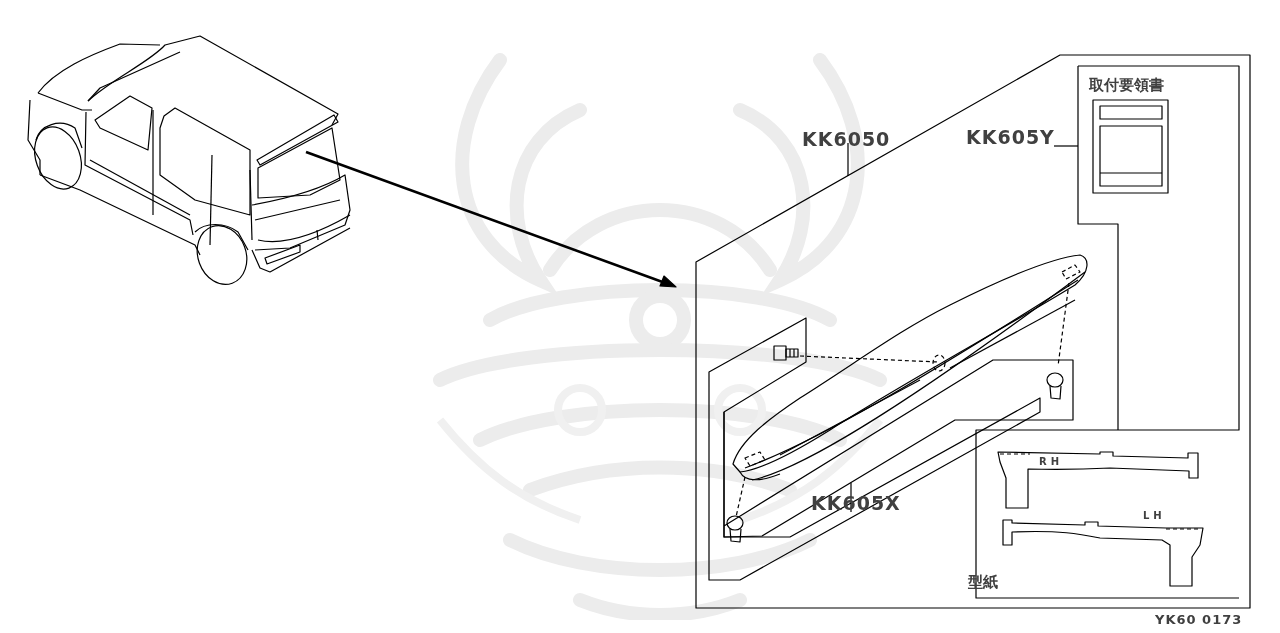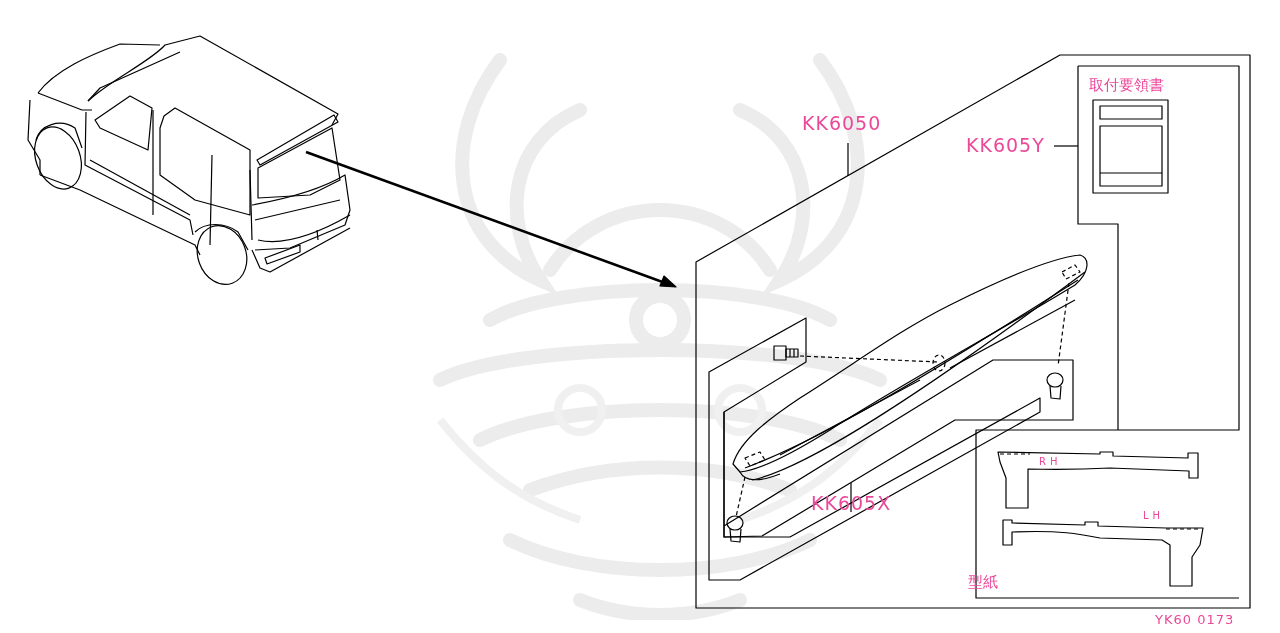--- a/index.html
+++ b/index.html
@@ -1,18 +1,18 @@
 <!DOCTYPE html>
 <html><head>
   <meta charset="utf-8">
   <style>
     html, body { margin: 0; padding: 0; background: #ffffff; }
     body { width: 1280px; height: 633px; position: relative; overflow: hidden; font-family: "DejaVu Sans", sans-serif; }
     #diagram { position: absolute; left: 0; top: 0; width: 1280px; height: 633px; }
-    .lbl { position: absolute; font-family: "DejaVu Sans", sans-serif; font-weight: 400; color: #ec4899; white-space: nowrap; letter-spacing: 1px; }
+    .lbl { position: absolute; font-family: "DejaVu Sans", sans-serif; font-weight: 700; color: #404040; white-space: nowrap; letter-spacing: 1px; }
     .part-no { font-size: 19px; font-family: "DejaVu Sans", sans-serif; }
     .jp { font-size: 15px; letter-spacing: 0; }
     .side { font-size: 10px; letter-spacing: 4px; text-align: center; }
     .fig-id { font-size: 13px; }
     .watermark { position: absolute; left: 380px; top: 20px; width: 560px; height: 600px; }
   </style>
 </head>
 <body>
 
 <div id="diagram">
@@ -135,21 +135,21 @@
         <line x1="1000" y1="454" x2="1030" y2="454" stroke-dasharray="4 3"></line>
       </g>
 
       <g>
         <path d="M1003 520 L1012 520 L1012 523 L1085 525 L1085 522 L1098 522 L1098 526 L1166 528 L1203 528 L1200 545 L1192 557 L1192 586 L1170 586 L1170 545 L1162 540 L1100 538 C1080 534, 1060 530, 1012 532 L1012 545 L1003 545 Z"></path>
         <line x1="1166" y1="529" x2="1200" y2="529" stroke-dasharray="4 3"></line>
       </g>
     </g>
   </svg>
 
-  <div class="lbl part-no" style="left:802px;top:112px">KK6050</div>
-  <div class="lbl part-no" style="left:966px;top:134px">KK605Y</div>
+  <div class="lbl part-no" style="left:802px;top:128px">KK6050</div>
+  <div class="lbl part-no" style="left:966px;top:126px">KK605Y</div>
   <div class="lbl part-no" style="left:811px;top:492px">KK605X</div>
   <div class="lbl jp" style="left:1089px;top:76px">取付要領書</div>
   <div class="lbl jp" style="left:968px;top:573px">型紙</div>
   <div class="lbl side" style="left:1039px;top:456px">RH</div>
   <div class="lbl side" style="left:1143px;top:510px">LH</div>
   <div class="lbl fig-id" style="left:1155px;top:612px">YK60 0173</div>
 </div>
 
 </body></html>

